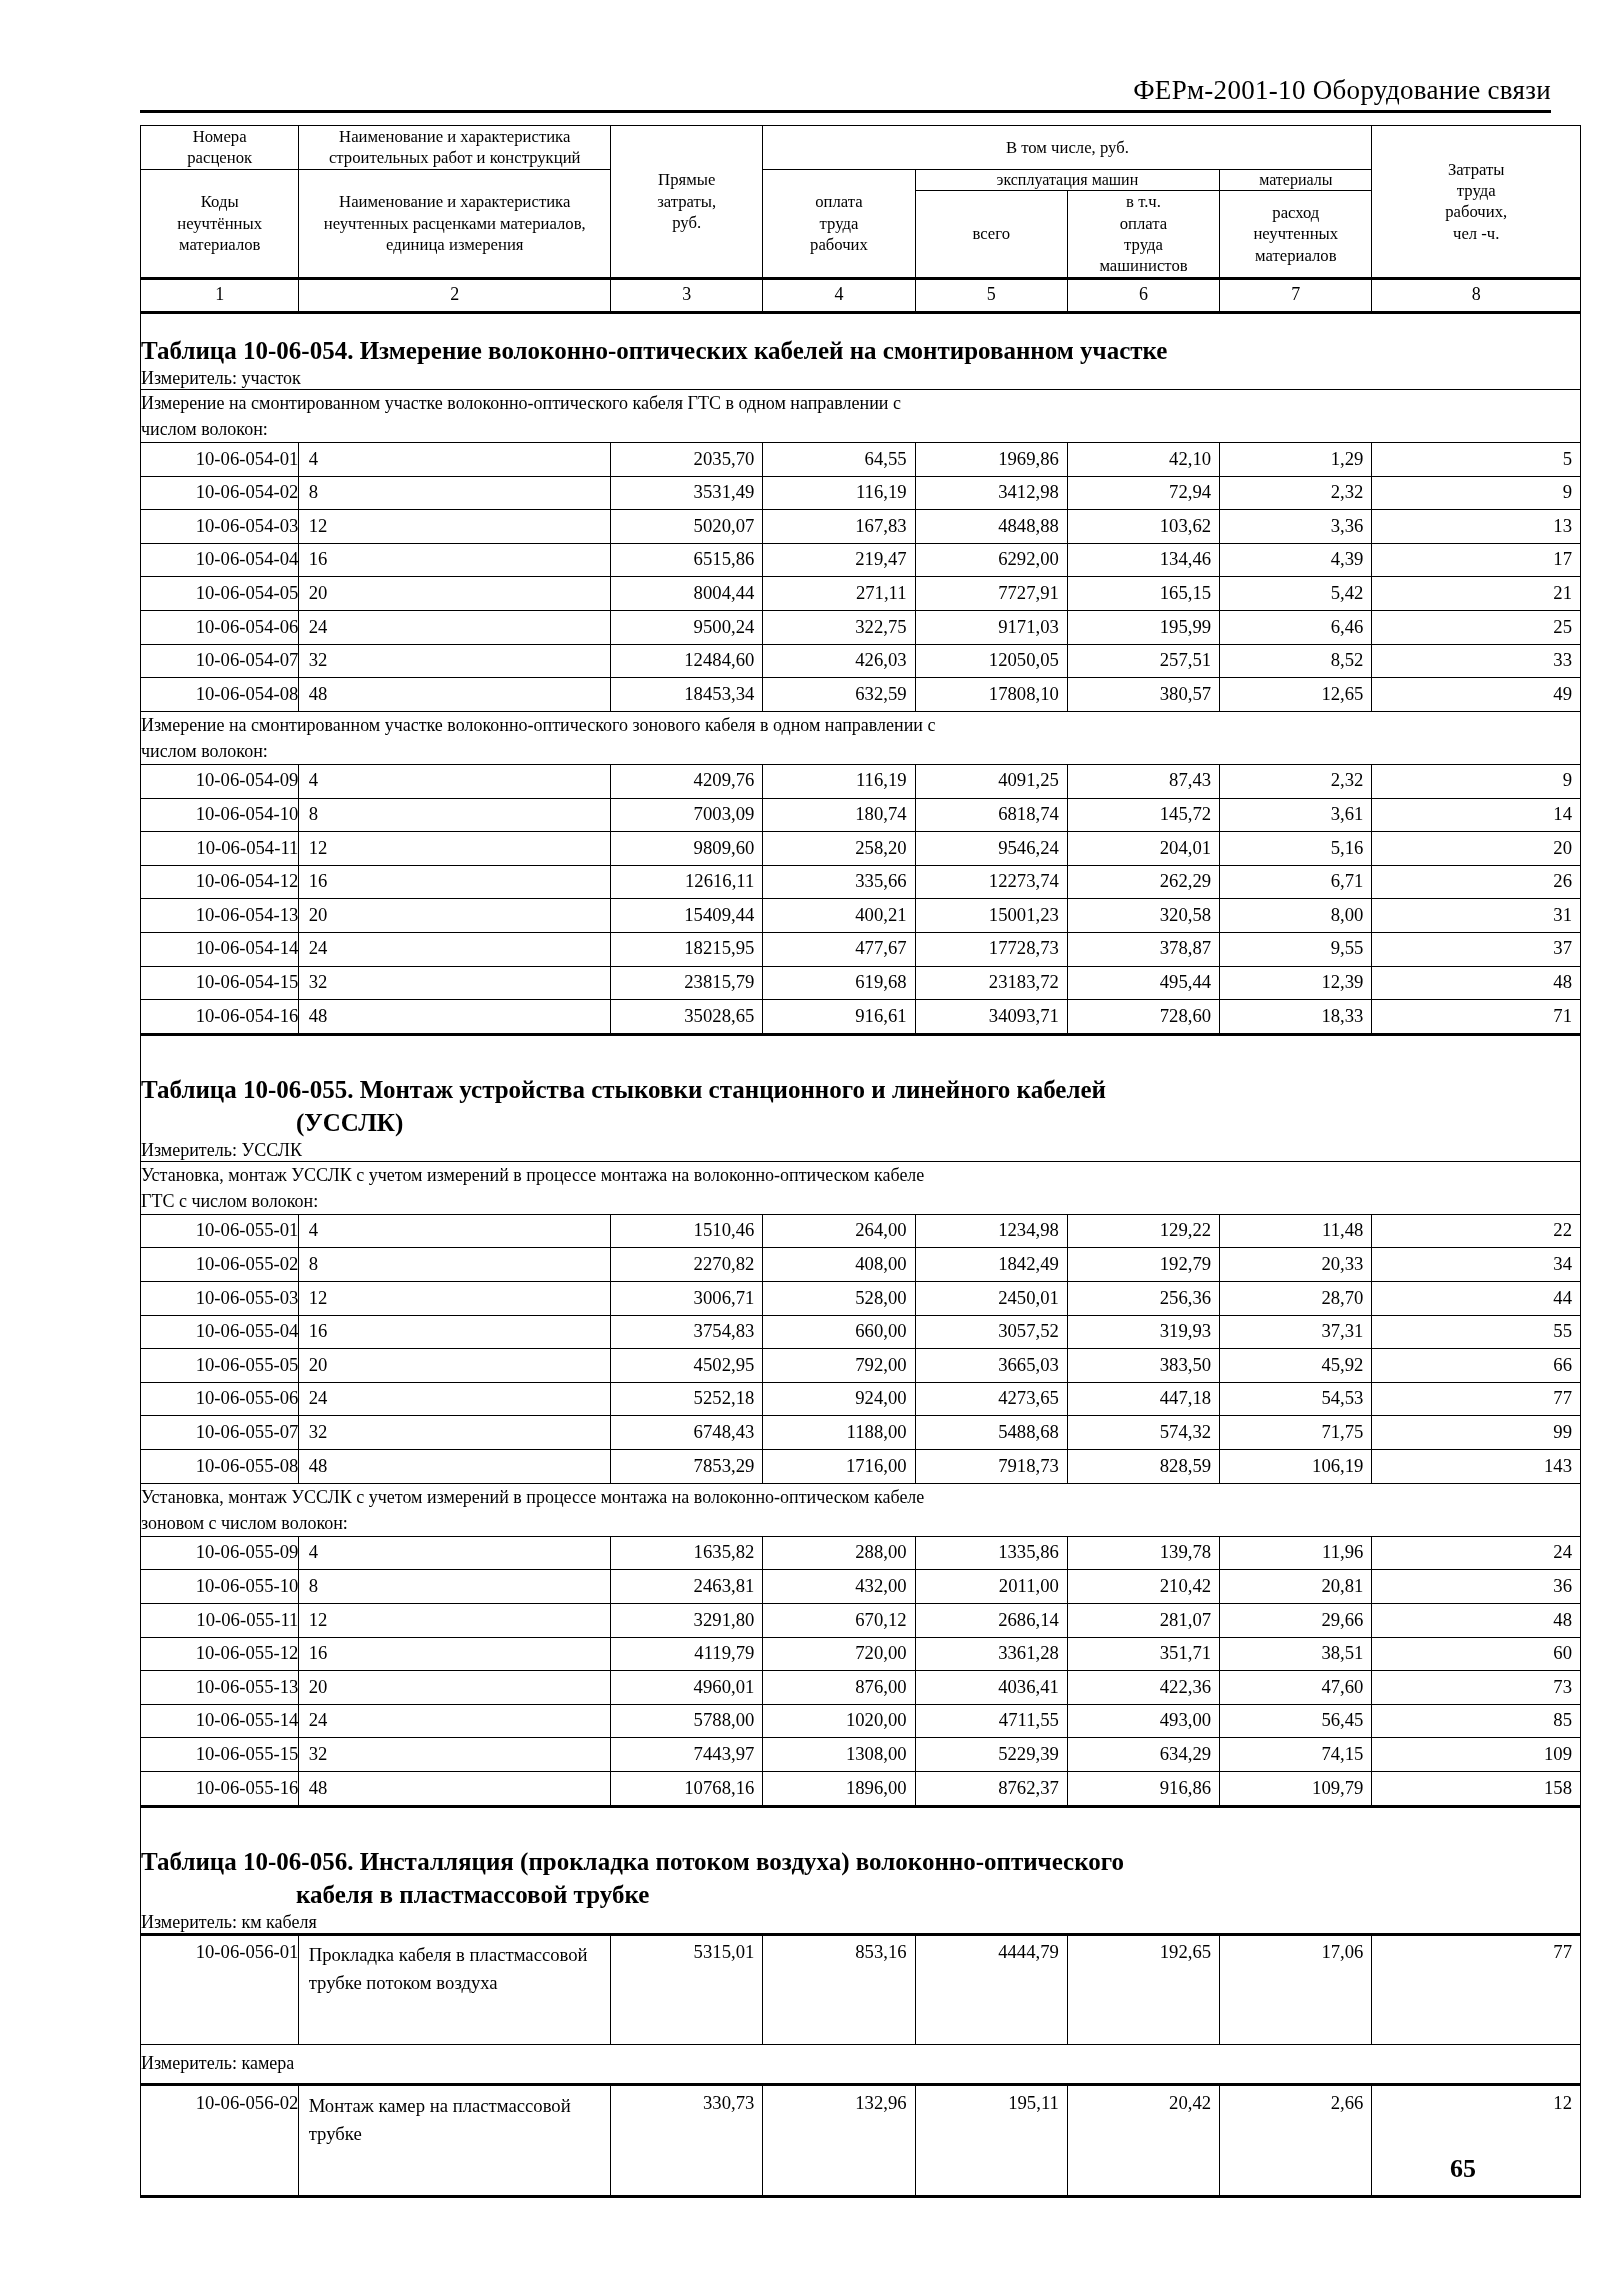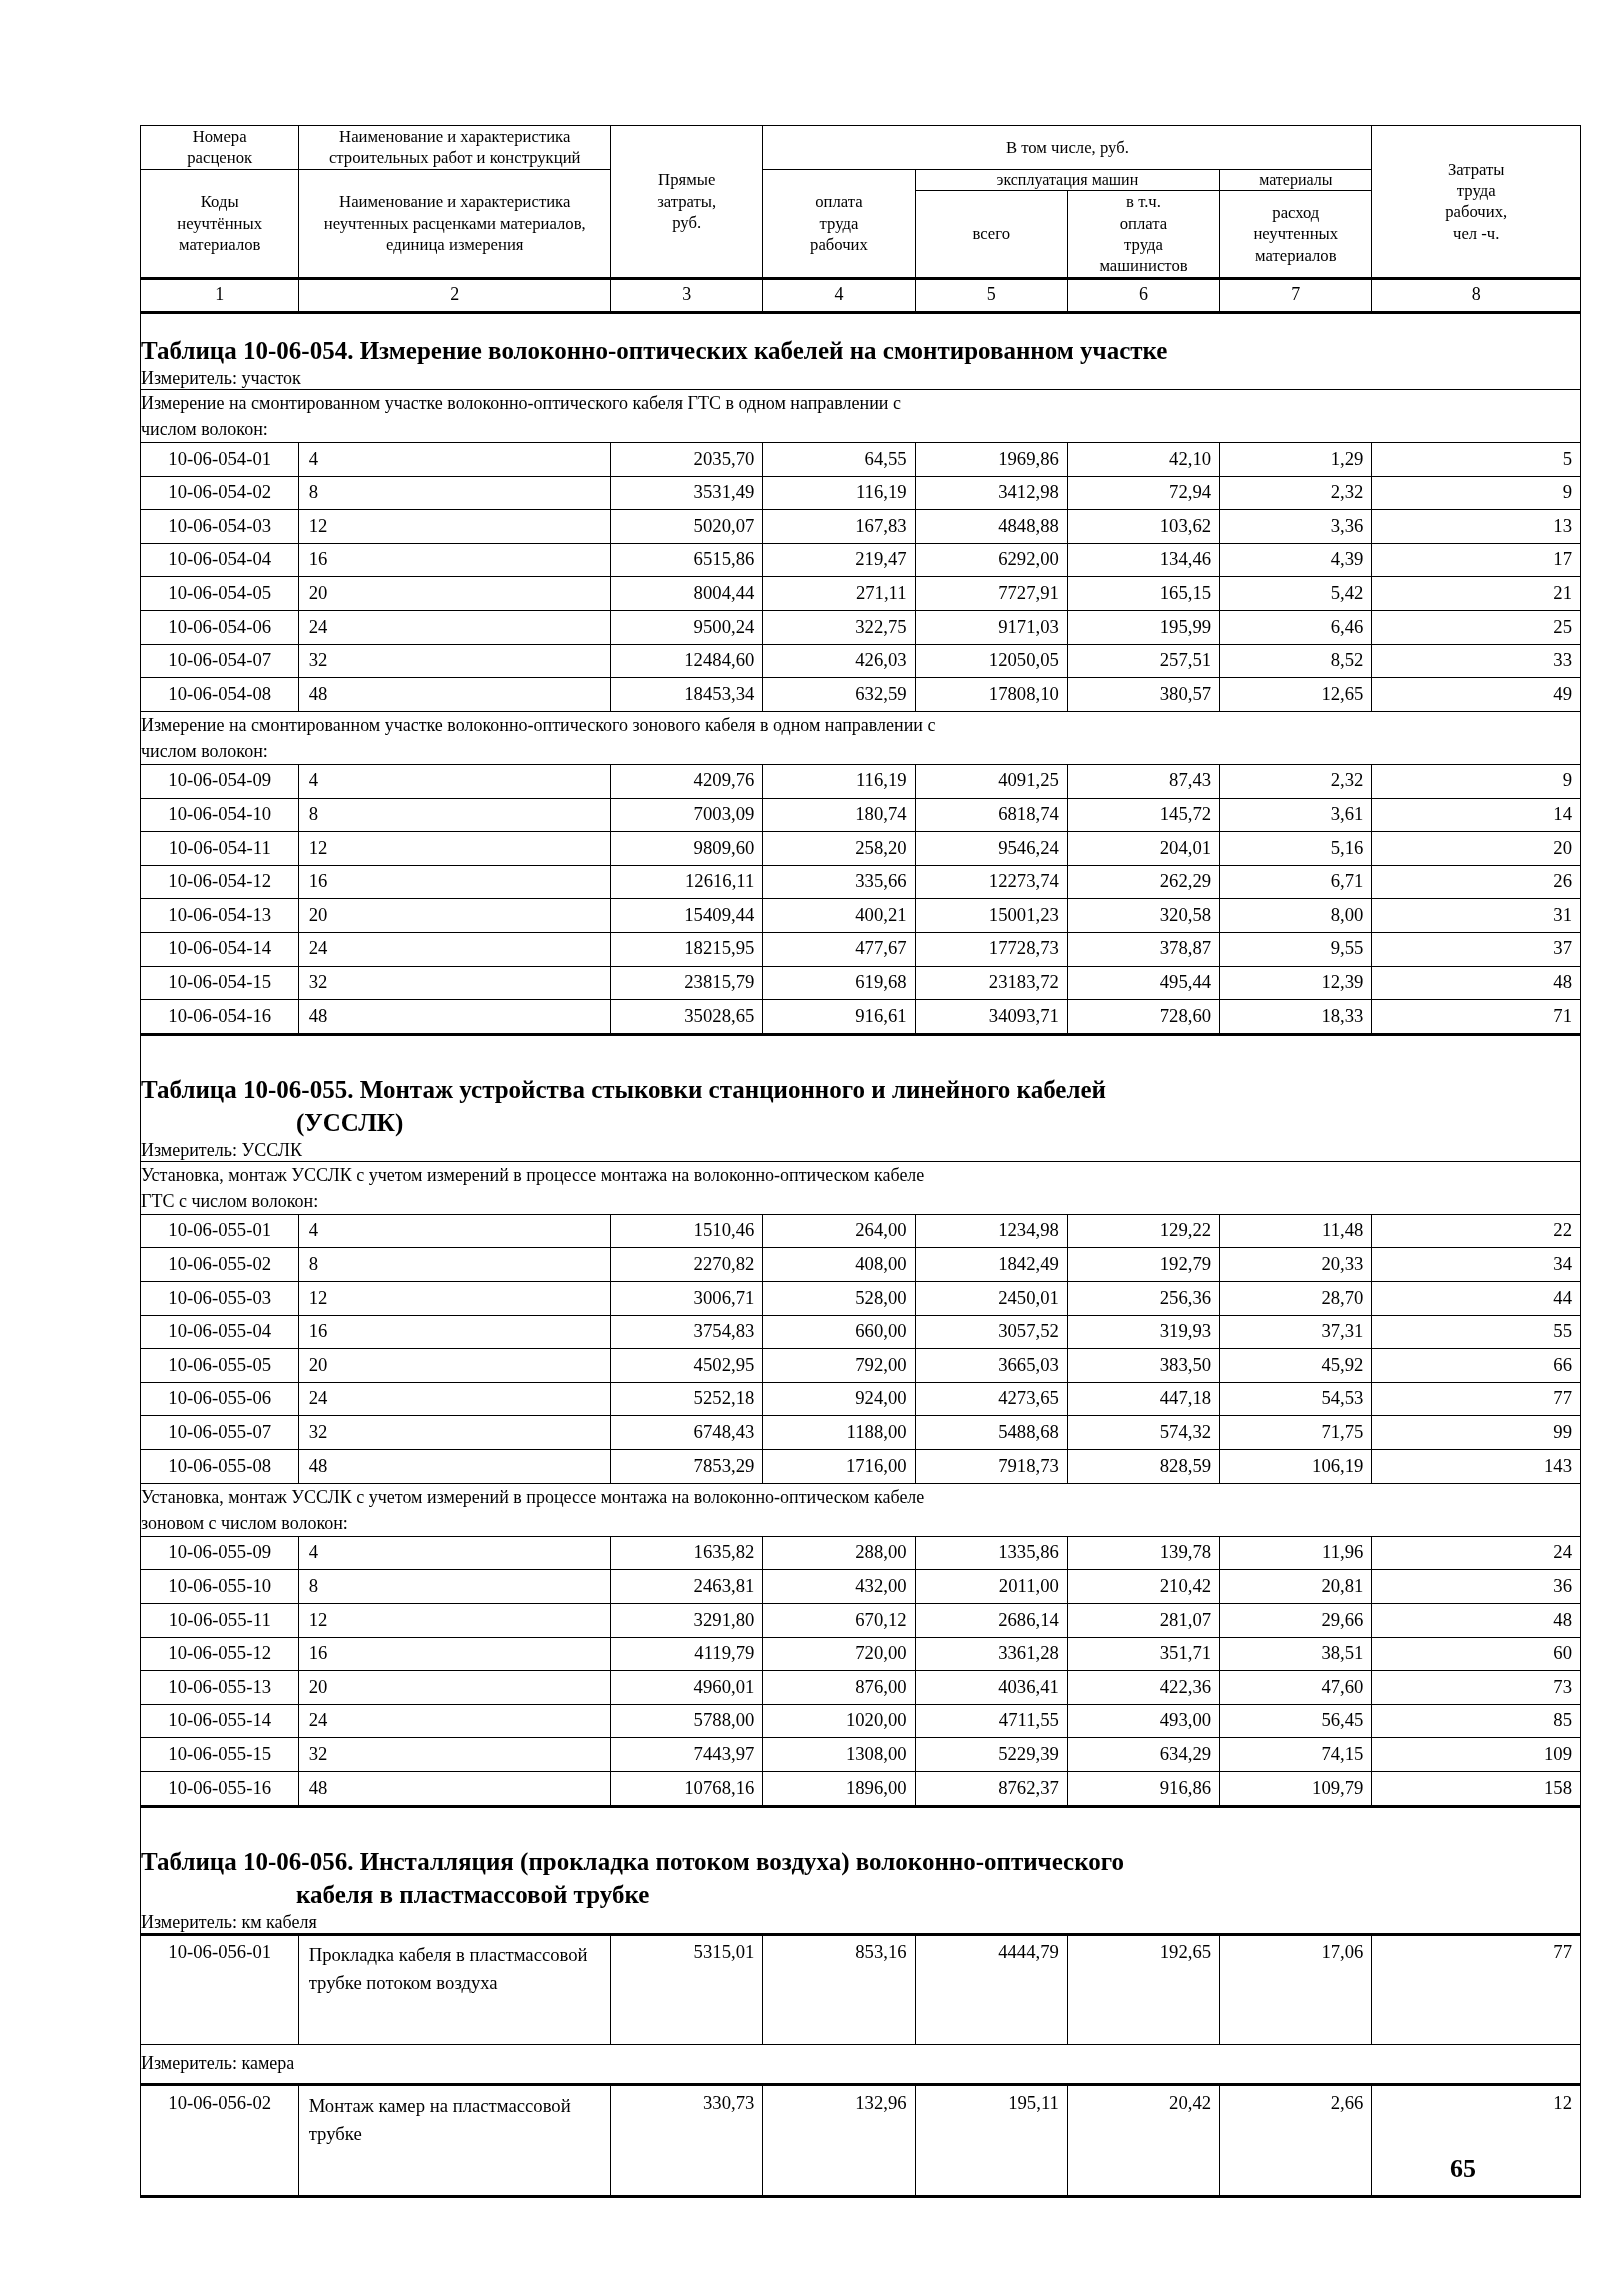--- a/index.html
+++ b/index.html
@@ -147,21 +147,21 @@
     border-right: 1.3px solid #000;
     border-top: 3.3px solid #000;
     border-bottom: 1.3px solid #000;
   }
 
   .dr td {
     height: 28px;
     font-size: 18.7px;
     line-height: 1.15;
   }
-  .dr .code  { text-align: center; padding: 1.3px 0 3.3px 0; }
+  .dr .code  { text-align: right; padding: 1.3px 0 3.3px 0; }
   .dr .name  { text-align: left;   padding: 1.3px 4px 3.3px 9.3px; }
   .dr .num   { text-align: right;  padding: 1.3px 8px 3.3px 0; }
 
   .dr-multi td { vertical-align: top; }
   .dr-multi .code { padding-top: 5.3px; }
   .dr-multi .name {
     padding-top: 5.3px;
     line-height: 1.52;
   }
   .dr-multi .num { padding-top: 5.3px; }
@@ -173,20 +173,24 @@
     top: 2154px;
     font-size: 26px;
     font-weight: 700;
   }
 </style>
 </head>
 <body>
 
 <div class="page">
 
+  <div class="runhead">
+    <div class="runhead-text">ФЕРм-2001-10 Оборудование связи</div>
+    <div class="runhead-rule"></div>
+  </div>
 
   <table class="tbl">
     <colgroup>
       <col class="c1">
         <col class="c2">
         <col class="c3">
         <col class="c4">
       <col class="c5">
         <col class="c6">
         <col class="c7">

